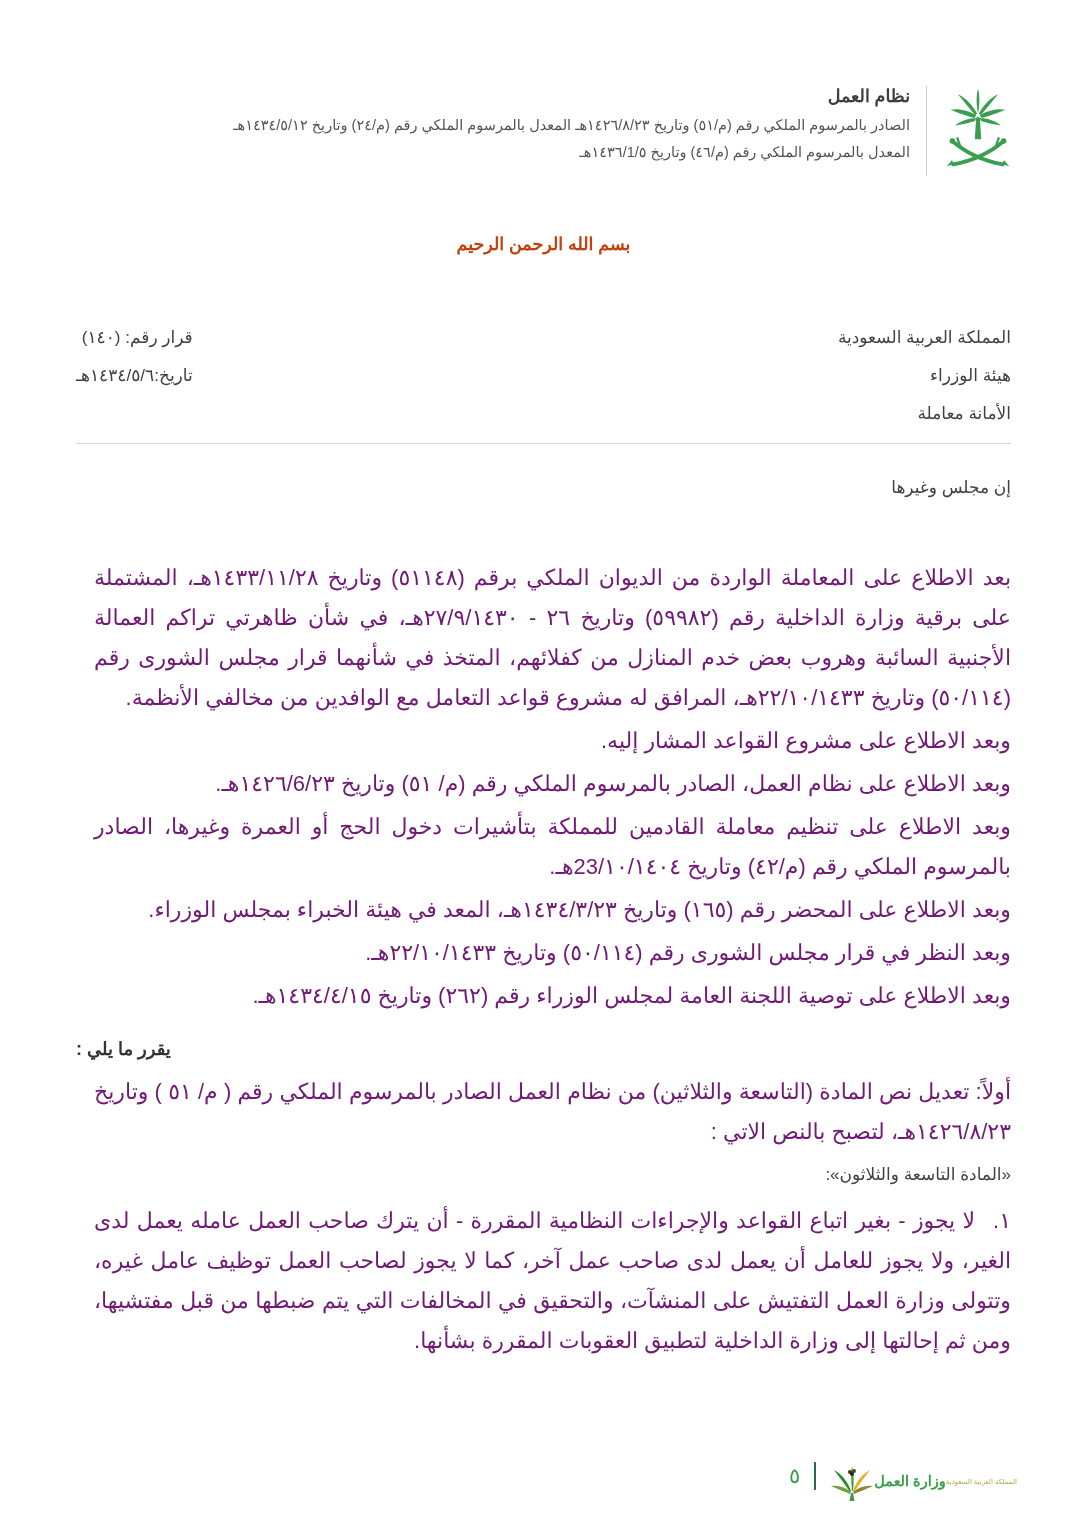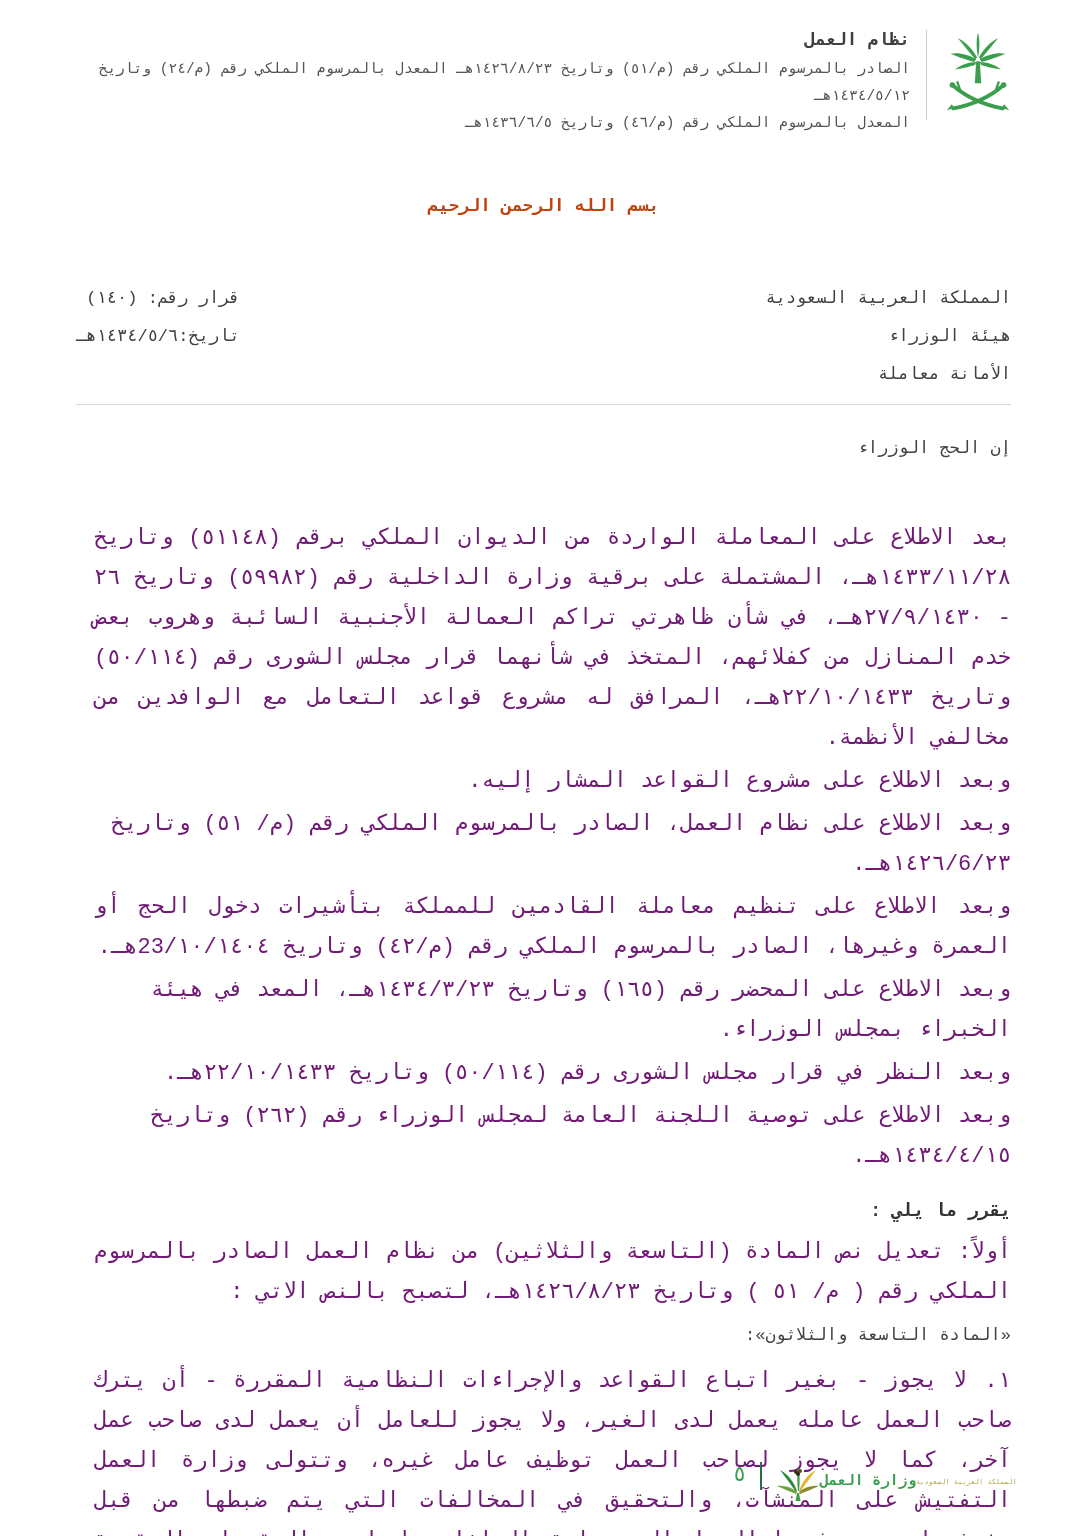--- a/index.html
+++ b/index.html
@@ -7,24 +7,24 @@
     padding: 0;
     background: #ffffff;
   }
   .page {
     position: relative;
     width: 1087px;
     height: 1536px;
     background: #ffffff;
     overflow: hidden;
     direction: rtl;
-    font-family: Liberation Mono, monospace;
+    font-family: Liberation Sans, sans-serif;
     color: #414042;
     box-sizing: border-box;
-    padding: 28px 76px 0 76px;
+    padding: 84px 76px 0 76px;
   }
 
   
   .doc-header {
     display: flex;
     align-items: flex-start;
   }
   .emblem { flex: 0 0 auto; width: 66px; height: 92px; }
   .header-divider {
     flex: 0 0 auto;
@@ -86,21 +86,21 @@
     margin: 0 0 3px 18px;
     font-size: 22px;
     line-height: 40px;
     color: #701a75;
   }
   p.first-para { margin-top: 50px; }
   p.justify { text-align: justify; }
 
   .decree-heading {
     margin: 22px 0 0 0;
-    text-align: right;
+    text-align: left;
     font-size: 18px;
     font-weight: bold;
     color: #333335;
   }
   p.clause { margin-top: 12px; }
   .article-title {
     margin: 2px 0 0 0;
     font-size: 17px;
     line-height: 40px;
   }
@@ -175,41 +175,41 @@
           <path d="M64 60 C48 74 28 82 9 85.5" stroke-width="4"></path>
           <path d="M13.5 57 L17 67" stroke-width="2.5"></path>
           <path d="M58.5 57 L55 67" stroke-width="2.5"></path>
         </g>
       </svg>
     </div>
     <div class="header-divider"></div>
     <div class="header-text">
       <div class="doc-title">نظام العمل</div>
       <div class="doc-subtitle">الصادر بالمرسوم الملكي رقم (م/٥١) وتاريخ ١٤٢٦/٨/٢٣هـ المعدل بالمرسوم الملكي رقم (م/٢٤) وتاريخ ١٤٣٤/٥/١٢هـ</div>
-      <div class="doc-subtitle">المعدل بالمرسوم الملكي رقم (م/٤٦) وتاريخ ١٤٣٦/٦/٥هـ</div>
+      <div class="doc-subtitle">المعدل بالمرسوم الملكي رقم (م/٤٦) وتاريخ ١٤٣٦/1/٥هـ</div>
     </div>
   </header>
 
   <div class="basmala">بسم الله الرحمن الرحيم</div>
 
   <section class="meta">
     <div class="meta-right">
       <div>المملكة العربية السعودية</div>
       <div>هيئة الوزراء</div>
       <div>الأمانة معاملة</div>
     </div>
     <div class="meta-left">
       <div>قرار رقم: (١٤٠)</div>
       <div>تاريخ:١٤٣٤/٥/٦هـ</div>
     </div>
   </section>
 
   <hr class="divider">
 
-  <p class="opening">إن الحج الوزراء</p>
+  <p class="opening">إن مجلس وغيرها</p>
 
   <p class="para justify first-para">بعد الاطلاع على المعاملة الواردة من الديوان الملكي برقم (٥١١٤٨) وتاريخ ١٤٣٣/١١/٢٨هـ، المشتملة على برقية وزارة الداخلية رقم (٥٩٩٨٢) وتاريخ ٢٦ - ٢٧/٩/١٤٣٠هـ، في شأن ظاهرتي تراكم العمالة الأجنبية السائبة وهروب بعض خدم المنازل من كفلائهم، المتخذ في شأنهما قرار مجلس الشورى رقم (٥٠/١١٤) وتاريخ ٢٢/١٠/١٤٣٣هـ، المرافق له مشروع قواعد التعامل مع الوافدين من مخالفي الأنظمة.</p>
   <p class="para">وبعد الاطلاع على مشروع القواعد المشار إليه.</p>
   <p class="para">وبعد الاطلاع على نظام العمل، الصادر بالمرسوم الملكي رقم (م/ ٥١) وتاريخ ١٤٢٦/6/٢٣هـ.</p>
   <p class="para justify">وبعد الاطلاع على تنظيم معاملة القادمين للمملكة بتأشيرات دخول الحج أو العمرة وغيرها، الصادر بالمرسوم الملكي رقم (م/٤٢) وتاريخ 23/١٠/١٤٠٤هـ.</p>
   <p class="para">وبعد الاطلاع على المحضر رقم (١٦٥) وتاريخ ١٤٣٤/٣/٢٣هـ، المعد في هيئة الخبراء بمجلس الوزراء.</p>
   <p class="para">وبعد النظر في قرار مجلس الشورى رقم (٥٠/١١٤) وتاريخ ٢٢/١٠/١٤٣٣هـ.</p>
   <p class="para">وبعد الاطلاع على توصية اللجنة العامة لمجلس الوزراء رقم (٢٦٢) وتاريخ ١٤٣٤/٤/١٥هـ.</p>
 
   <h2 class="decree-heading">يقرر ما يلي :</h2>

